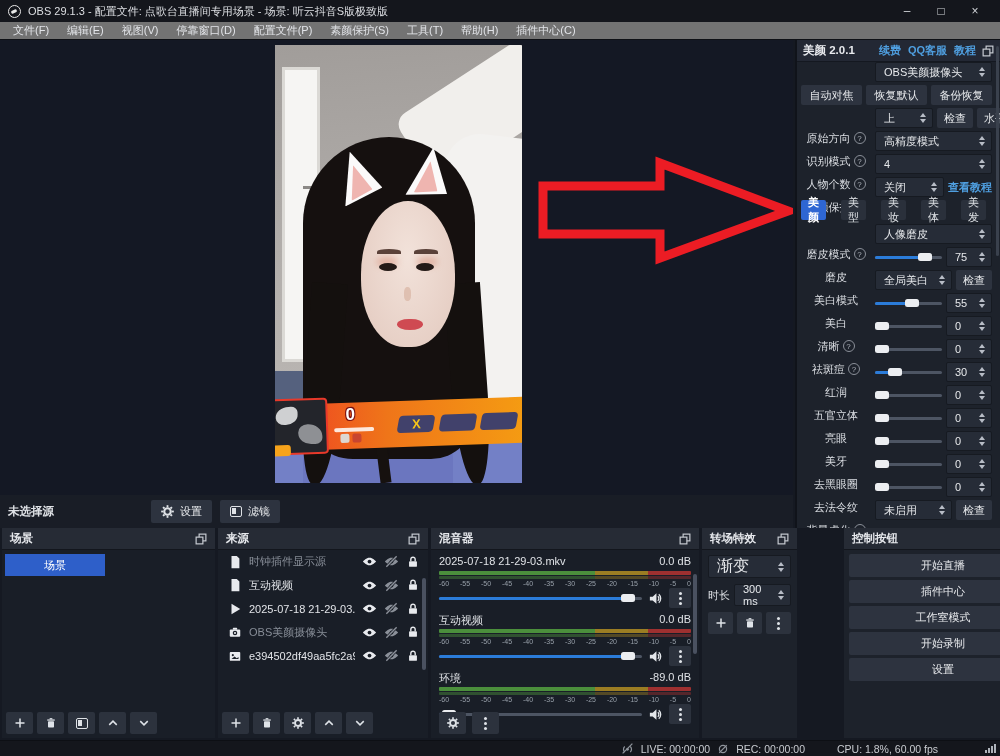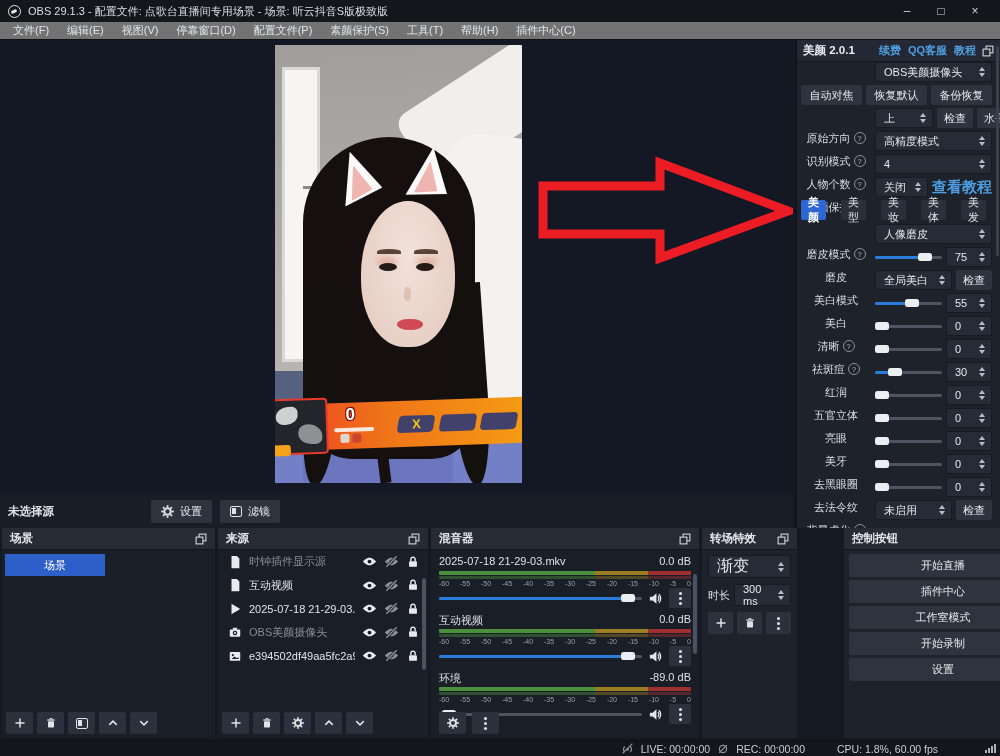--- a/index.html
+++ b/index.html
@@ -83,21 +83,21 @@
   .help { width:12px; height:12px; flex:none; border:1px solid #8a8f98; border-radius:50%; color:#aeb3bb; font-size:8px; display:flex; align-items:center; justify-content:center; }
   .dd { flex:1; display:flex; align-items:center; justify-content:space-between; background:#262c37; border:1px solid #161a21; border-radius:2px; height:20px; padding:0 2px 0 8px; color:#e6e8eb; }
   .dd.narrow { flex:none; width:58px; }
   .updn { display:flex; flex-direction:column; justify-content:center; gap:2px; width:14px; align-items:center; flex:none; }
   .updn i { width:0; height:0; border-left:3.5px solid transparent; border-right:3.5px solid transparent; }
   .updn i.up { border-bottom:4px solid #b8bdc6; }
   .updn i.dn { border-top:4px solid #b8bdc6; }
   .sbtn { background:#2d333f; border:none; border-radius:2px; height:20px; padding:0 7px; font-size:11px; color:#e6e8eb; display:flex; align-items:center; justify-content:center; font-family:inherit; white-space:nowrap; }
   .b-btnrow { display:flex; gap:4px; margin:0 8px 3px 4px; }
   .b-btnrow .sbtn { flex:1; }
-  .b-link { font-size:15px; color:#4f9fe0; font-weight:700; white-space:nowrap; }
+  .b-link { font-size:11px; color:#4f9fe0; font-weight:700; white-space:nowrap; }
   .b-tabs { display:flex; gap:15px; margin:1px 8px 4px 4px; }
   .b-tab { height:20px; padding:0 7px; display:flex; align-items:center; background:#2a303b; border-radius:2px; font-size:11px; color:#dfe2e6; }
   .b-tab[data-active="true"] { background:#2e66d3; color:#fff; font-weight:700; }
   .slider { position:relative; flex:1; height:14px; }
   .sl-track { position:absolute; left:0; right:0; top:5.5px; height:3px; background:#4d5563; border-radius:2px; }
   .sl-fill { position:absolute; left:0; top:5.5px; height:3px; background:#2b7cd9; border-radius:2px; }
   .sl-handle { position:absolute; top:3px; width:14px; height:8px; background:#eceef1; border-radius:2.5px; }
   .spin { flex:none; width:46px; display:flex; align-items:center; justify-content:space-between; background:#262c37; border:1px solid #161a21; border-radius:2px; height:20px; padding:0 2px 0 8px; color:#e6e8eb; }
   .spin.wide { flex:1; width:auto; }
 

